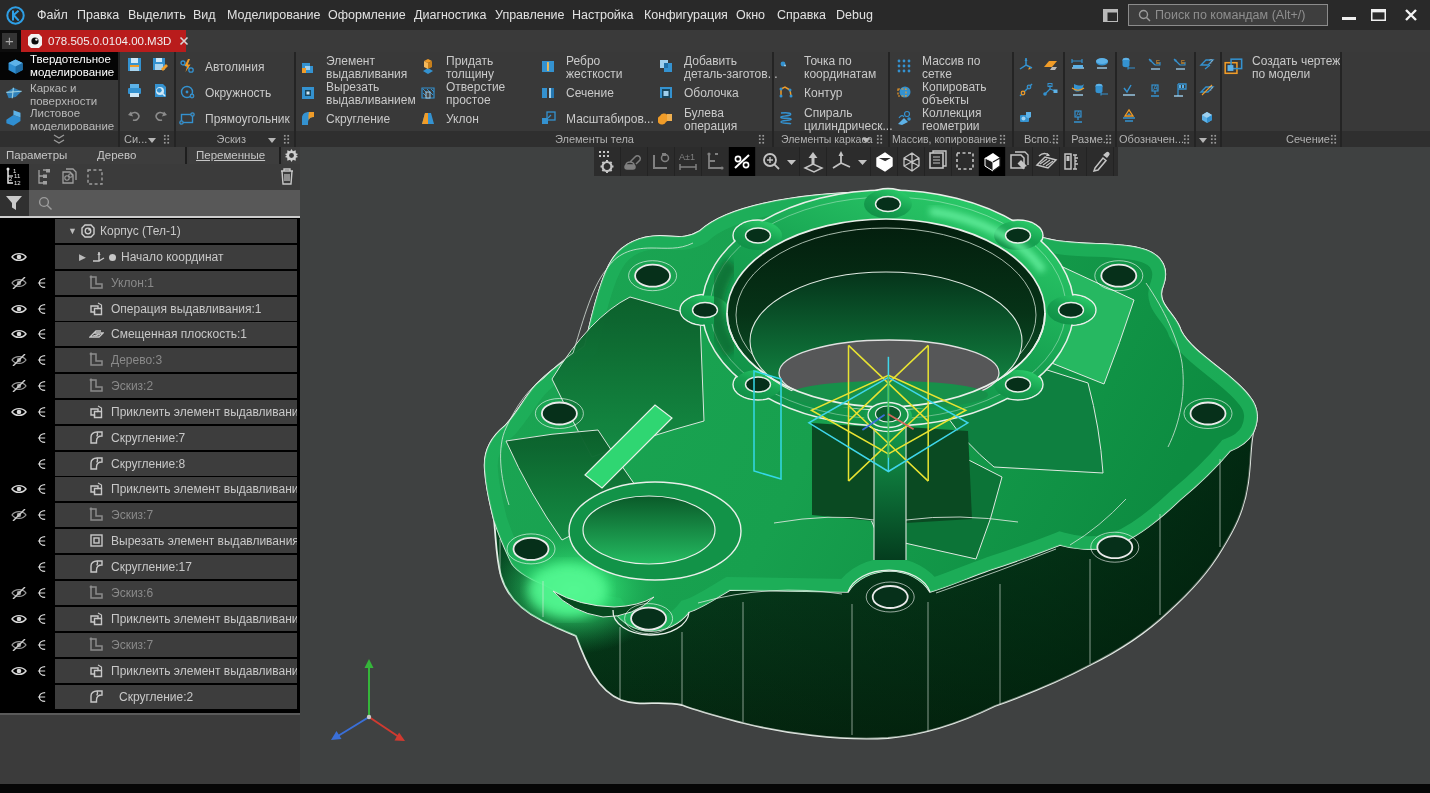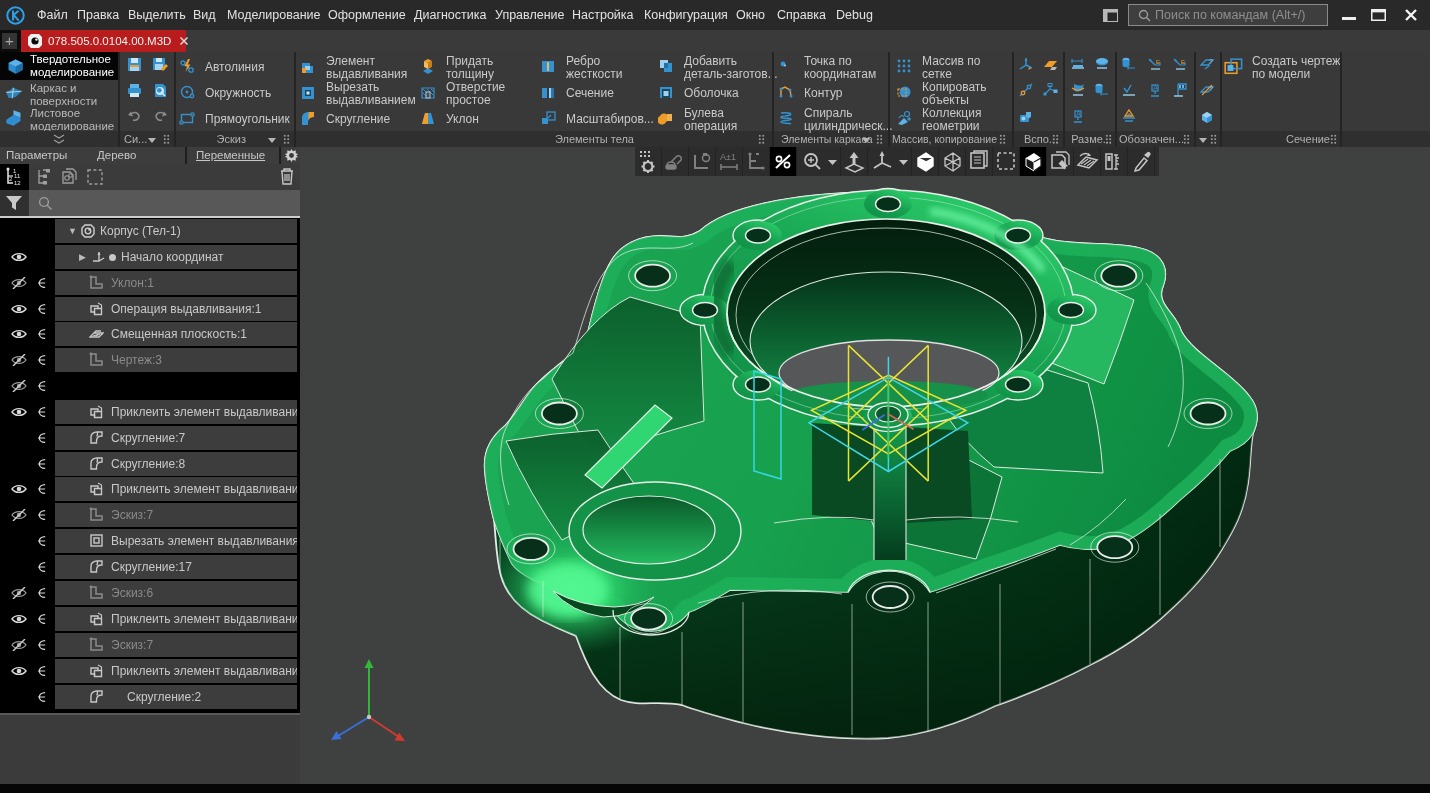--- a/index.html
+++ b/index.html
@@ -33,21 +33,21 @@
   
   #panel{position:absolute;left:0;top:147px;width:300px;height:640px;background:#3b3b3b;}
   .ptab{position:absolute;top:0;height:17px;background:#3d3d3d;border-right:2px solid #1e1e1e;color:#c6c6c6;font-size:11.5px;line-height:17px;white-space:nowrap;}
   .ptool{position:absolute;top:17px;left:0;width:300px;height:26px;background:#3b3b3b;}
   .pfilter{position:absolute;top:43px;left:0;width:300px;height:26px;}
   .tree{position:absolute;left:0;top:71px;width:300px;height:495px;background:#000;}
   .trow{position:absolute;left:55px;width:242px;height:24px;background:#3d3d3d;color:#c8c8c8;font-size:12px;line-height:24px;white-space:nowrap;overflow:hidden;}
   .trow.dim{color:#8a8a8a;}
   
   #viewport{position:absolute;left:300px;top:147px;width:1130px;height:637px;background:#3f4141;}
-  #vtoolbar{position:absolute;left:294px;top:0px;width:524px;height:29px;background:#2c2c2c;margin-left:41px;}
+  #vtoolbar{position:absolute;left:294px;top:0px;width:524px;height:29px;background:#2c2c2c;}
   .vbtn{position:absolute;top:0;width:30px;height:29px;border-right:1px solid #232323;box-sizing:border-box;}
   #bottomstrip{position:absolute;left:0;top:784px;width:1430px;height:9px;background:#060606;}
 </style>
 </head>
 <body>
 <div id="app">
   <div id="titlebar">
     <svg class="abs" style="left:6px;top:6px" width="19" height="19" viewBox="0 0 19 19">
       <circle cx="9.5" cy="9.5" r="8.2" fill="none" stroke="#2e9fe6" stroke-width="2"></circle>
       <path d="M7 4.5 L7 14.5 M7 9.5 L12.5 4.7 M7.6 9 L12.8 14.6" fill="none" stroke="#2e9fe6" stroke-width="2"></path>
@@ -790,28 +790,34 @@
       <svg class="abs" style="left:11px;top:136px" width="16" height="12" viewBox="0 0 16 12">
           <use href="#g-eyeoff"></use>
         </svg>
       <svg class="abs" style="left:35px;top:135px" width="13" height="14" viewBox="0 0 16 14">
           <use href="#g-in"></use>
         </svg>
       <div class="trow dim" style="top:130px">
           <svg class="abs" style="left:34px;top:4px" width="15" height="15" viewBox="0 0 15 15">
             <use href="#g-sketch"></use>
           </svg>
-          <span class="abs" style="left:56px">Чертеж:3</span>
+          <span class="abs" style="left:56px">Дерево:3</span>
         </div>
       <svg class="abs" style="left:11px;top:162px" width="16" height="12" viewBox="0 0 16 12">
           <use href="#g-eyeoff"></use>
         </svg>
       <svg class="abs" style="left:35px;top:161px" width="13" height="14" viewBox="0 0 16 14">
           <use href="#g-in"></use>
         </svg>
+      <div class="trow dim" style="top:156px">
+          <svg class="abs" style="left:34px;top:4px" width="15" height="15" viewBox="0 0 15 15">
+            <use href="#g-sketch"></use>
+          </svg>
+          <span class="abs" style="left:56px">Эскиз:2</span>
+        </div>
       <svg class="abs" style="left:11px;top:188px" width="16" height="12" viewBox="0 0 16 12">
           <use href="#g-eye"></use>
         </svg>
       <svg class="abs" style="left:35px;top:187px" width="13" height="14" viewBox="0 0 16 14">
           <use href="#g-in"></use>
         </svg>
       <div class="trow" style="top:182px">
           <svg class="abs" style="left:34px;top:4px" width="15" height="15" viewBox="0 0 15 15">
             <use href="#g-extr"></use>
           </svg>
@@ -925,21 +931,21 @@
           </svg>
           <span class="abs" style="left:56px">Приклеить элемент выдавливания:4</span>
         </div>
       <svg class="abs" style="left:35px;top:472px" width="13" height="14" viewBox="0 0 16 14">
           <use href="#g-in"></use>
         </svg>
       <div class="trow" style="top:467px">
           <svg class="abs" style="left:34px;top:4px" width="15" height="15" viewBox="0 0 15 15">
             <use href="#g-round"></use>
           </svg>
-          <span class="abs" style="left:72px">Скругление:2</span>
+          <span class="abs" style="left:64px">Скругление:2</span>
         </div>
     </div>
     <div class="abs" style="left:0;top:566px;width:300px;height:2px;background:#5a5a5a;"></div>
     <div class="abs" style="left:0;top:568px;width:300px;height:72px;background:#3b3b3b;"></div>
   </div>
   <div id="viewport">
    <svg width="1130" height="637" viewBox="0 0 1130 637">
     <defs>
       <linearGradient id="baseG" x1="0" y1="0" x2="0" y2="1">
         <stop offset="0" stop-color="#0E7838"></stop>

